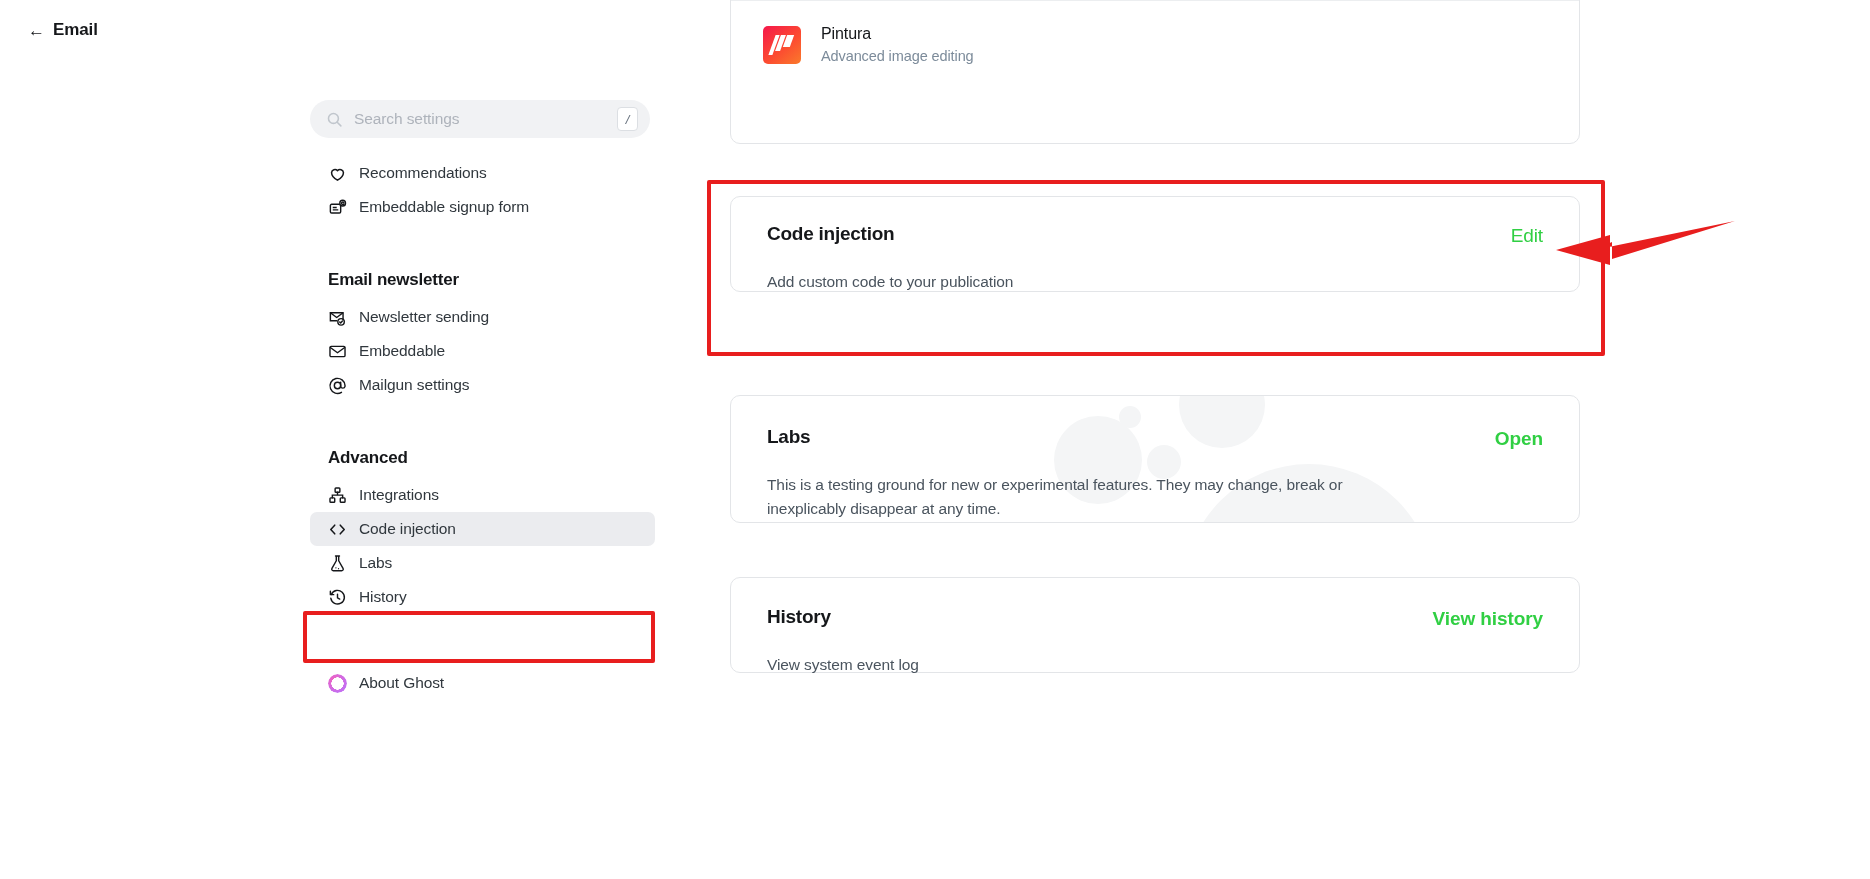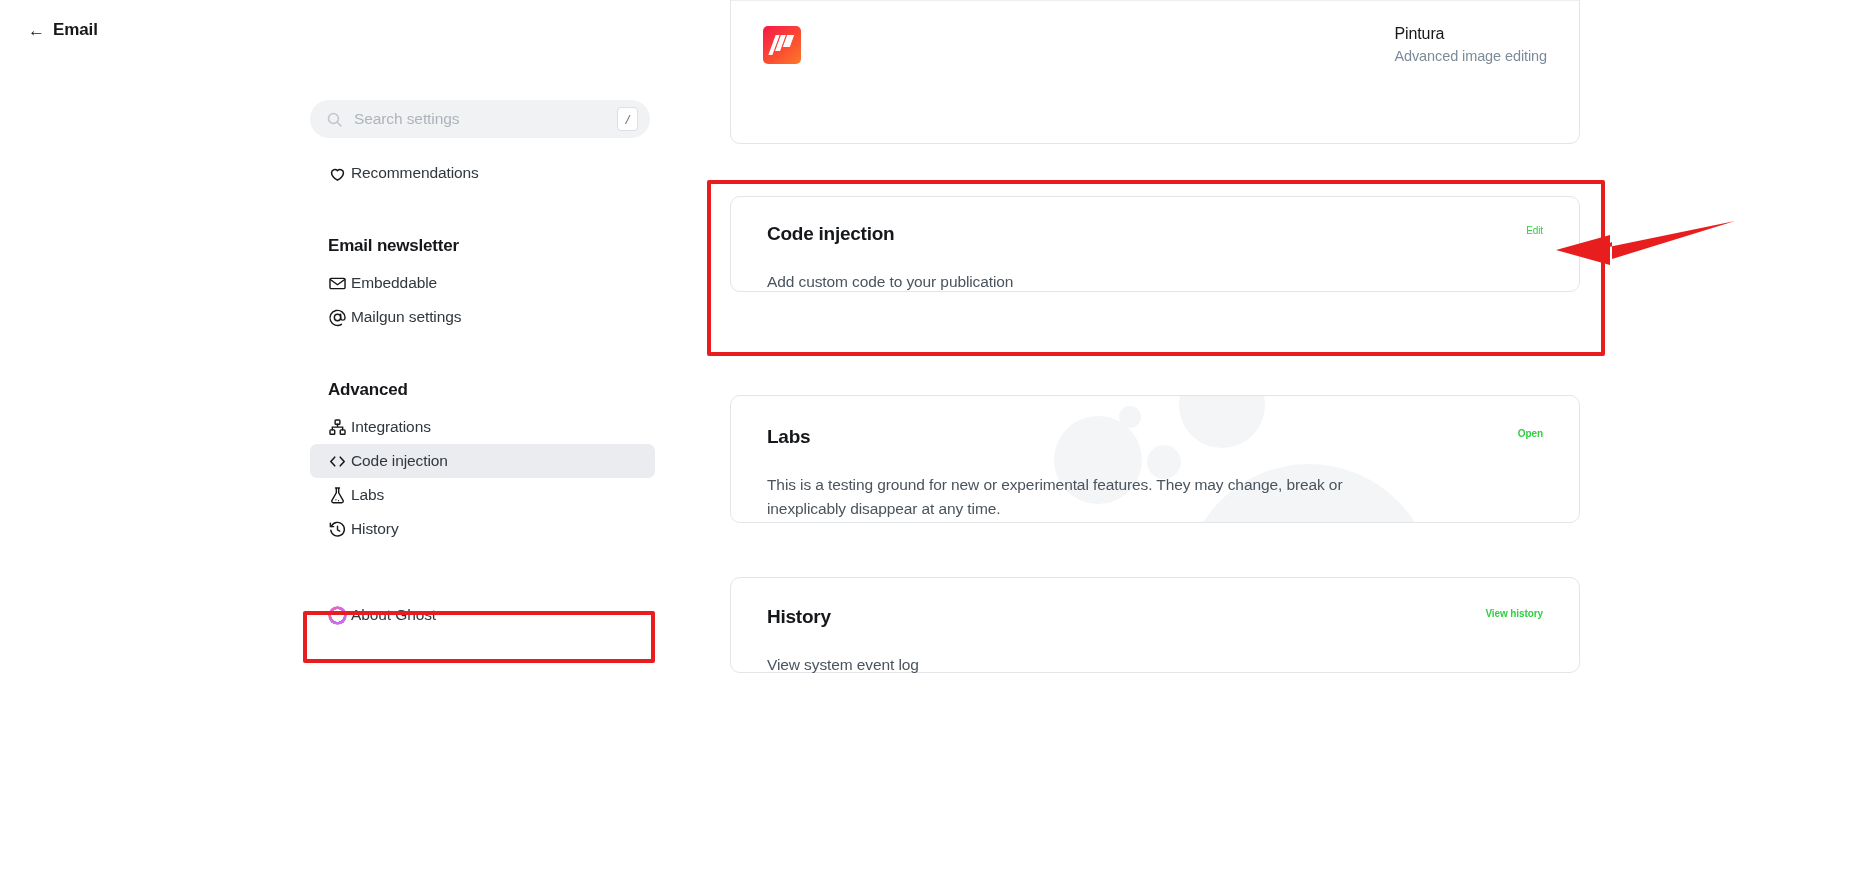--- a/index.html
+++ b/index.html
@@ -40,21 +40,21 @@
     font-size: 13px; color: #626d79; font-style: italic;
   }
 
   .nav-group { margin-top: 18px; }
   .nav-group.spaced { margin-top: 46px; }
   .group-title {
     font-size: 17px; font-weight: 700; color: #15171a;
     padding-left: 18px; margin-bottom: 10px; letter-spacing: -0.2px;
   }
   .nav-item {
-    display: flex; align-items: center; gap: 4px;
+    display: flex; align-items: center; gap: 12px;
     height: 34px; padding: 0 14px 0 18px;
     border-radius: 7px; cursor: pointer; position: relative;
   }
   .nav-item.active { background: #ebecef; }
   .nav-item .ico { width: 19px; height: 19px; flex: 0 0 auto; display:block; }
   .nav-item .lbl {
     font-size: 15.5px; color: #30373d; letter-spacing: -0.1px; white-space: nowrap;
   }
   .nav-item.ghost-row { margin-top: 52px; }
   .ghost-ring {
@@ -71,21 +71,21 @@
   .card-top {
     position: absolute; left: 730px; top: -72px; width: 850px; height: 216px;
     background: #fff; border: 1px solid #e3e5e8; border-radius: 10px;
     overflow: hidden;
   }
   .ref-row {
     display: flex; align-items: center; gap: 20px;
     height: 72px; padding: 0 32px; border-bottom: 1px solid #eceef0;
   }
 
-  .pintura-row { display: flex; align-items: center; gap: 20px; padding: 24px 32px 0 32px; justify-content: space-between; }
+  .pintura-row { display: flex; align-items: center; gap: 20px; padding: 24px 32px 0 32px; }
   .pintura-logo {
     width: 38px; height: 38px; border-radius: 5px; flex: 0 0 auto;
     background: linear-gradient(140deg, #f5184b 0%, #fc4a31 55%, #fa7a2b 100%);
     position: relative; overflow: hidden;
   }
   .pintura-logo i {
     position: absolute; background: #fff; transform: skewX(-20deg);
   }
   .pintura-logo i.s1 { left: 9px;  top: 9px;  width: 4px;  height: 20px; }
   .pintura-logo i.s2 { left: 15px; top: 9px;  width: 5px;  height: 16px; }
@@ -103,21 +103,21 @@
     display: flex; align-items: flex-start; justify-content: space-between; gap: 20px;
   }
   .sc-title {
     font-size: 19px; font-weight: 700; color: #15171a; letter-spacing: -0.25px;
   }
   .sc-desc {
     font-size: 15.5px; color: #4a545e; margin-top: 25px;
     letter-spacing: -0.1px; line-height: 1.55; max-width: 600px;
   }
   .sc-action {
-    font-size: 10px; font-weight: 700; color: #30cf43;
+    font-size: 19px; font-weight: 700; color: #30cf43;
     cursor: pointer; white-space: nowrap; letter-spacing: -0.1px; flex: 0 0 auto;
     padding-top: 2px;
   }
   .sc-action.thin { font-weight: 400; }
 
   #card-codeinjection { top: 196px; height: 96px; padding: 26px 36px; }
   #card-labs { top: 395px; height: 128px; overflow: hidden; }
   #card-history { top: 577px; height: 96px; padding: 28px 36px; }
 
   .labs-bubbles { position: absolute; inset: 0; overflow: hidden; pointer-events: none; }
@@ -157,25 +157,44 @@
       <span class="slash-key">/</span>
     </div>
 
     <div class="nav-group">
       <div class="nav-item">
         <svg class="ico" viewBox="0 0 24 24" fill="none" stroke="#15171a" stroke-width="1.9">
           <path d="M12 20.5s-7.5-4.6-7.5-9.6A4.3 4.3 0 0 1 12 8.4a4.3 4.3 0 0 1 7.5 2.5c0 5-7.5 9.6-7.5 9.6z" stroke-linejoin="round"></path>
         </svg>
         <span class="lbl">Recommendations</span>
       </div>
+      <div class="nav-item">
+        <svg class="ico" viewBox="0 0 24 24" fill="none" stroke="#15171a" stroke-width="1.8">
+          <rect x="3" y="8" width="13" height="11" rx="1.6"></rect>
+          <path d="M6 12h5M6 15h7"></path>
+          <circle cx="18.5" cy="6.5" r="3.6" fill="#fff"></circle>
+          <path d="M19.9 5.6a1.6 1.6 0 1 0 .3 1.8" stroke-linecap="round"></path>
+        </svg>
+        <span class="lbl">Embeddable signup form</span>
+      </div>
     </div>
 
     <div class="nav-group spaced">
       <div class="group-title">Email newsletter</div>
 
+      <div class="nav-item">
+        <svg class="ico" viewBox="0 0 24 24" fill="none" stroke="#15171a" stroke-width="1.8">
+          <path d="M3 6h16v8.5" stroke-linecap="round"></path>
+            <path d="M3 6v10h8" stroke-linecap="round"></path>
+          <path d="M3 6l8 6 8-6" stroke-linejoin="round"></path>
+          <circle cx="16.5" cy="17.5" r="4.1"></circle>
+            <path d="M14.8 17.6l1.2 1.2 2.2-2.3" stroke-linecap="round" stroke-linejoin="round"></path>
+        </svg>
+        <span class="lbl">Newsletter sending</span>
+      </div>
 
 
       <div class="nav-item">
         <svg class="ico" viewBox="0 0 24 24" fill="none" stroke="#15171a" stroke-width="1.8">
           <rect x="2.5" y="5.5" width="19" height="13" rx="1.6"></rect>
           <path d="M2.5 6.6L12 13.6l9.5-7" stroke-linejoin="round"></path>
         </svg>
         <span class="lbl">Embeddable</span>
       </div>
 

